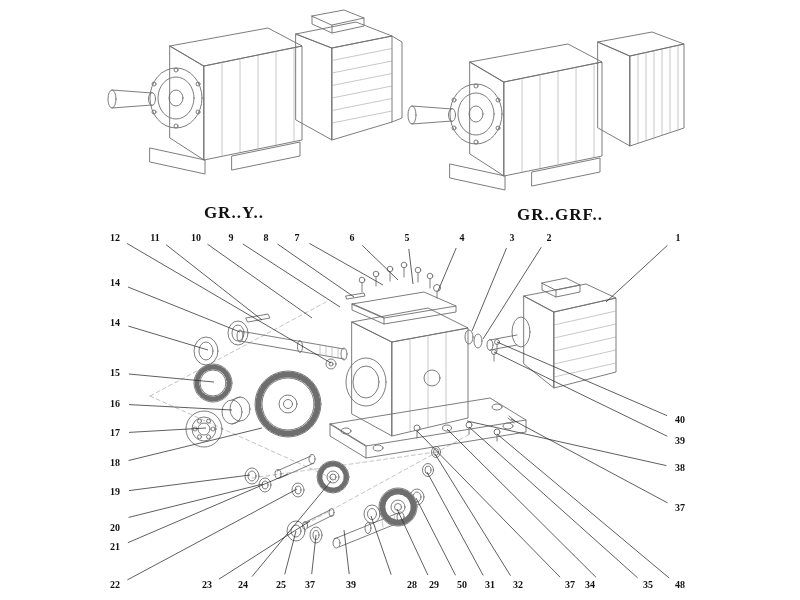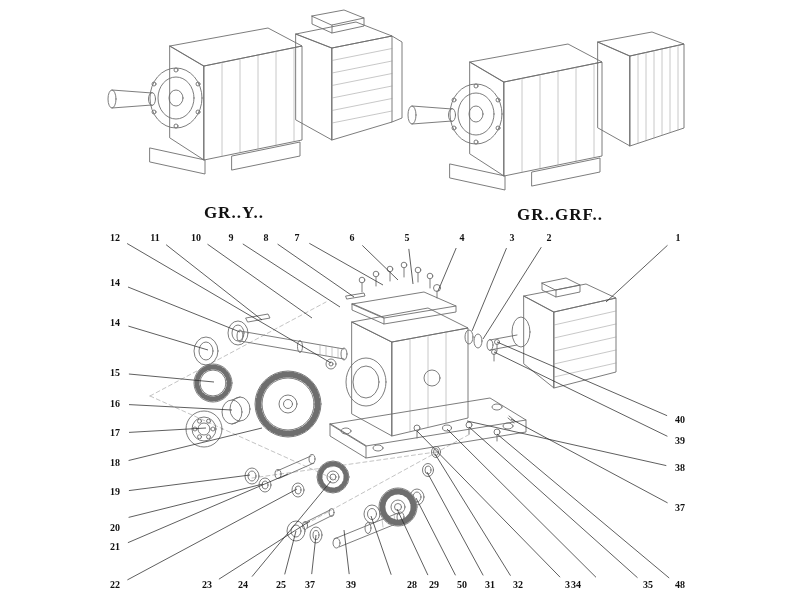--- a/index.html
+++ b/index.html
@@ -440,21 +440,21 @@
       <span class="callout" style="left: 243px; top: 585px;">24</span>
       <span class="callout" style="left: 281px; top: 585px;">25</span>
       <span class="callout" style="left: 310px; top: 585px;">37</span>
       <span class="callout" style="left: 351px; top: 585px;">39</span>
       <span class="callout" style="left: 396px; top: 585px; margin-left: 16px;">28</span>
       <span class="callout" style="left: 434px; top: 585px; text-align: center;">29</span>
       <span class="callout" style="left: 462px; top: 585px;">50</span>
       <span class="callout" style="left: 490px; top: 585px;">31</span>
       <span class="callout" style="left: 518px; top: 585px;">32</span>
       <span class="callout" style="left: 570px; top: 585px;">37</span>
-      <span class="callout" style="left: 576px; top: 585px;">34</span>
+      <span class="callout" style="left: 590px; top: 585px;">34</span>
       <span class="callout" style="left: 648px; top: 585px;">35</span>
       <span class="callout" style="left: 680px; top: 585px;">48</span>
       <span class="callout" style="left: 680px; top: 508px;">37</span>
       <span class="callout" style="left: 680px; top: 468px;">38</span>
       <span class="callout" style="left: 680px; top: 441px;">39</span>
       <span class="callout" style="left: 680px; top: 420px;">40</span>
     </div>
 </div>
 
 </body></html>

